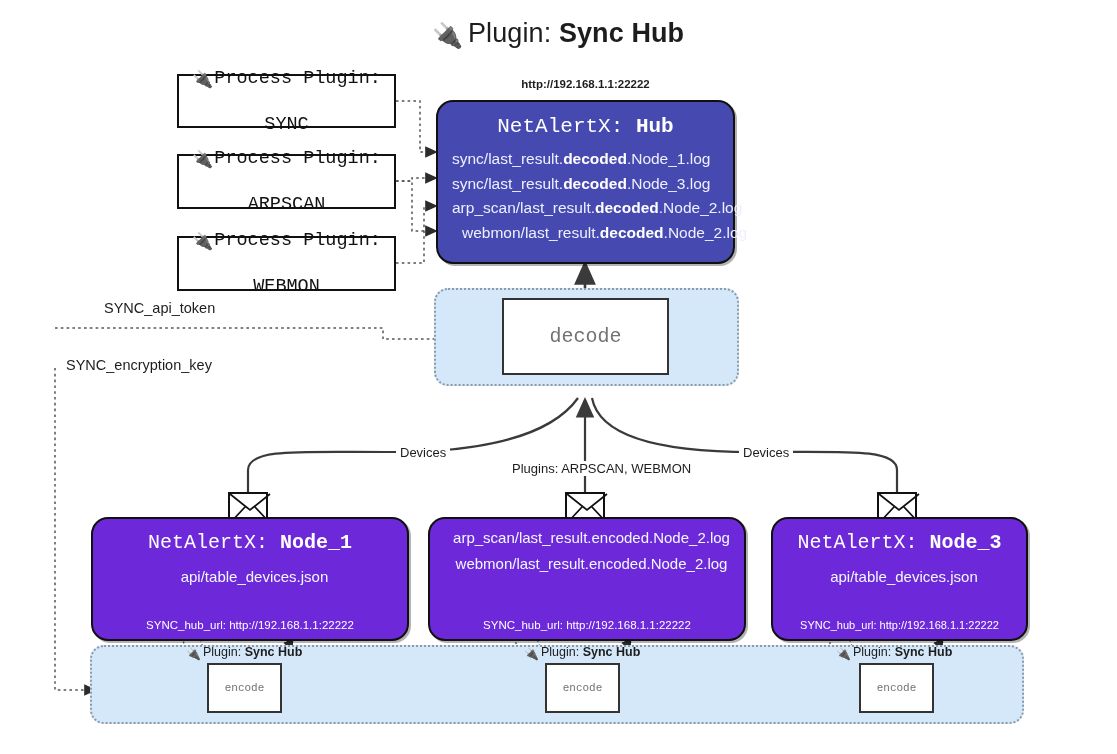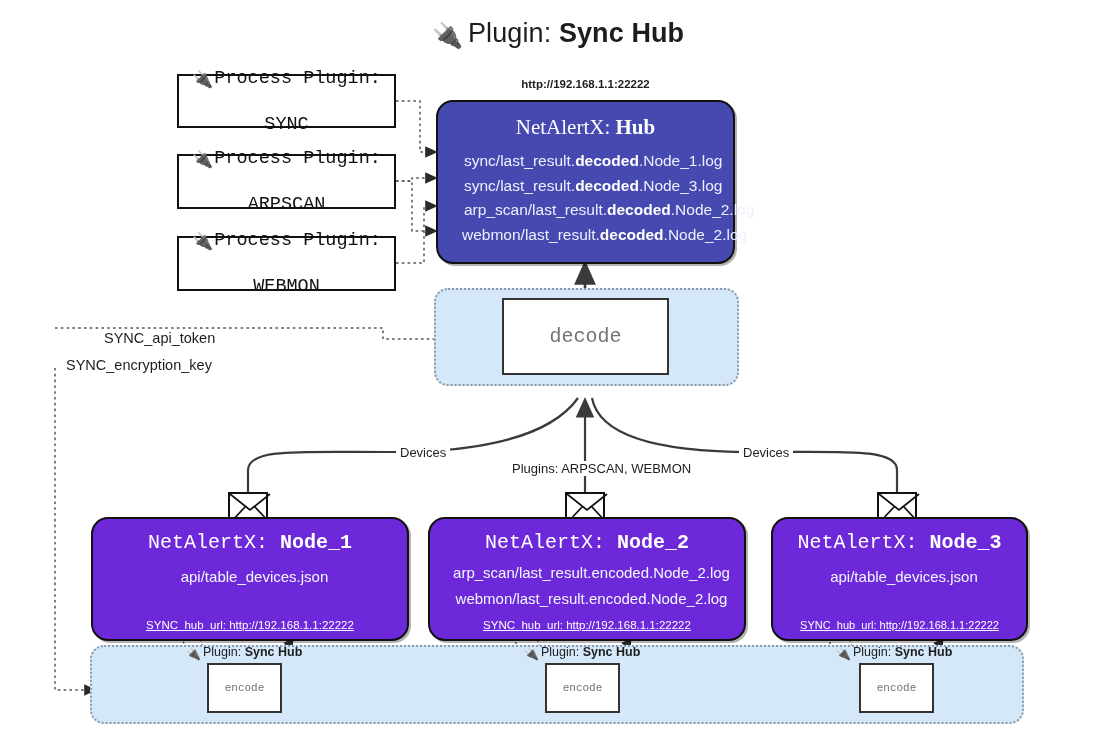--- a/index.html
+++ b/index.html
@@ -19,26 +19,26 @@
   .pbox{border:2.2px solid #111;background:#fff;font-family:"Liberation Mono","DejaVu Sans Mono",monospace;
         font-size:18.5px;line-height:25px;color:#111;text-align:center;
         display:flex;flex-direction:column;align-items:center;justify-content:center;}
   .pbox .l1{white-space:nowrap;}
   .pbox .l1 .plug{font-family:"DejaVu Sans",sans-serif;font-size:17px;vertical-align:-2px;margin-right:1px;}
   .pbox .l2{white-space:nowrap;margin-top:20px;}
 
   
   #hub{background:#4549b0;border:2.4px solid #101010;border-radius:17px;
        box-shadow:2px 2px 0 rgba(0,0,0,.30);}
-  #hub .htitle{font-family:Liberation Serif, serif;color:#fff;
+  #hub .htitle{font-family:Liberation Mono, monospace;color:#fff;
        font-size:21px;text-align:center;margin-top:13px;white-space:nowrap;}
   #hub .htitle b{font-weight:bold;}
   #hub .logs{margin-top:9px;}
   #hub .logline{color:#eef0ff;font-size:15.5px;line-height:24.5px;white-space:nowrap;
-       padding-left:26px;}
+       padding-left:14px;}
   #hub .logline b{font-weight:bold;color:#ffffff;}
   #huburl{position:absolute;font-size:11.5px;font-weight:bold;color:#1d1d1d;white-space:nowrap;text-align:center;}
 
   
   .bluebox{background:#d4e8fa;border:2px dotted #8c9aa8;border-radius:14px;}
 
   
   .wbox{background:#fff;border:2.2px solid #333;display:flex;align-items:center;justify-content:center;
         font-family:"Liberation Mono","DejaVu Sans Mono",monospace;color:#737373;}
   #decode{font-size:20px;}
@@ -49,21 +49,21 @@
 
   
   .nodebox{background:#6d28d9;border:2.4px solid #101010;border-radius:17px;
            box-shadow:2px 2px 0 rgba(0,0,0,.30);position:absolute;}
   .nodebox .ntitle{font-family:"Liberation Mono","DejaVu Sans Mono",monospace;color:#fff;
            font-size:20px;text-align:center;margin-top:12px;white-space:nowrap;}
   .nodebox .ntitle b{font-weight:bold;}
   .nodebox .nlog{color:#f2f8ff;font-size:15px;line-height:26px;text-align:center;white-space:nowrap;}
   .nodebox .nlogs{margin-top:10px;padding-left:9px;}
   .nodebox .nurl{position:absolute;left:0;right:0;bottom:8px;text-align:center;
-           font-size:11.5px;color:#ffffff;white-space:nowrap;text-decoration:underline;}
+           font-size:11.5px;color:#ffffff;white-space:nowrap;}
 
   
   .env{position:absolute;width:40px;height:29px;background:#fff;border:2.2px solid #111;box-sizing:border-box;}
   .env svg{position:absolute;left:-2px;top:-2px;}
 
   
   .elabel{position:absolute;font-size:13px;color:#1d1d1d;white-space:nowrap;background:#fff;
           padding:0 4px;}
   .tlabel{position:absolute;font-size:14.5px;color:#1d1d1d;white-space:nowrap;}
 </style>
@@ -153,21 +153,21 @@
       </div>
       <div class="logline" style="padding-left:24px;">
         <span>webmon/last_result.</span><b>decoded</b><span>.Node_2.log</span>
       </div>
     </div>
   </div>
 
   <div class="node bluebox" style="left:434px;top:288px;width:305px;height:98px;"></div>
   <div class="node wbox" id="decode" style="left:502px;top:298px;width:167px;height:77px;">decode</div>
 
-  <div class="tlabel" style="left:104px;top:330px;text-align:center;">SYNC_api_token</div>
+  <div class="tlabel" style="left:104px;top:300px;text-align:center;">SYNC_api_token</div>
   <div class="tlabel" style="left:66px;top:357px;">SYNC_encryption_key</div>
 
   <div class="elabel" style="left:396px;top:445px;">Devices</div>
   <div class="elabel" style="left:739px;top:445px;">Devices</div>
   <div class="elabel" style="left:508px;top:461px;">Plugins: ARPSCAN, WEBMON</div>
 
   <div class="env" style="left:228px;top:492px;">
     <svg width="44" height="33" viewBox="0 0 44 33">
         <path d="M2,2 L22,18 L42,2 M2,31 L17,15 M42,31 L27,15" stroke="#111" stroke-width="1.7" fill="none"></path>
       </svg>
@@ -188,24 +188,20 @@
       <span>NetAlertX:</span>
       <b>Node_1</b>
     </div>
     <div class="nlogs">
       <div class="nlog">api/table_devices.json</div>
     </div>
     <div class="nurl">SYNC_hub_url: http://192.168.1.1:22222</div>
   </div>
 
   <div class="nodebox" style="left:428px;top:517px;width:314px;height:120px;">
-    <div class="ntitle">
-      <span>NetAlertX:</span>
-      <b>Node_2</b>
-    </div>
     <div class="nlogs" style="margin-top:6px;">
       <div class="nlog">arp_scan/last_result.encoded.Node_2.log</div>
       <div class="nlog">webmon/last_result.encoded.Node_2.log</div>
     </div>
     <div class="nurl">SYNC_hub_url: http://192.168.1.1:22222</div>
   </div>
 
   <div class="nodebox" style="left:771px;top:517px;width:253px;height:120px;">
     <div class="ntitle">
       <span>NetAlertX:</span>

